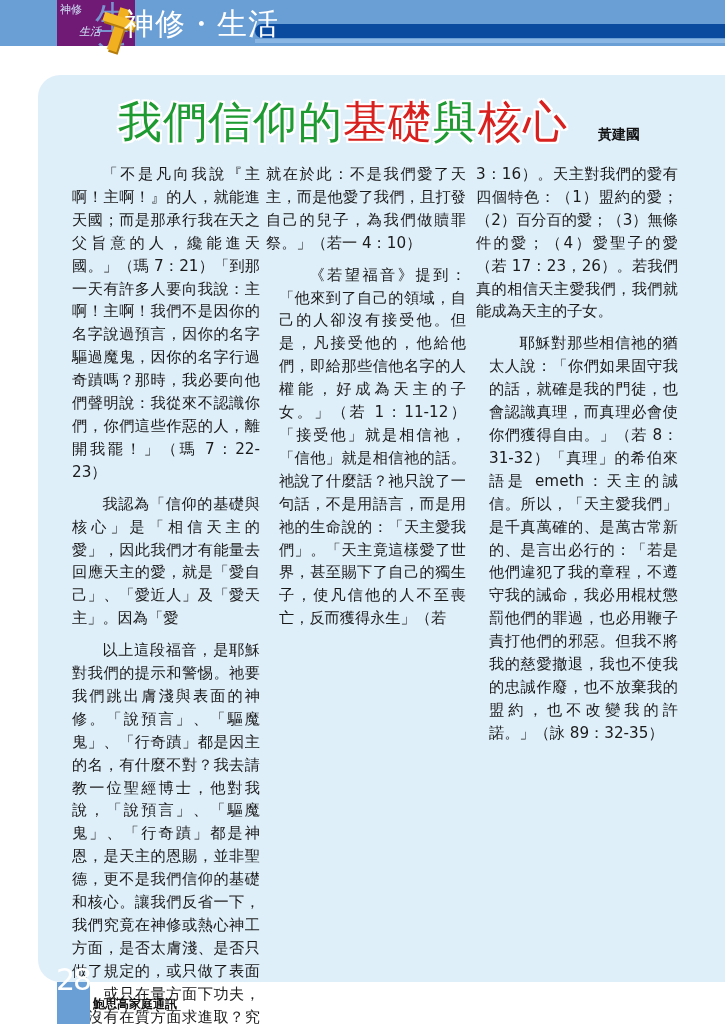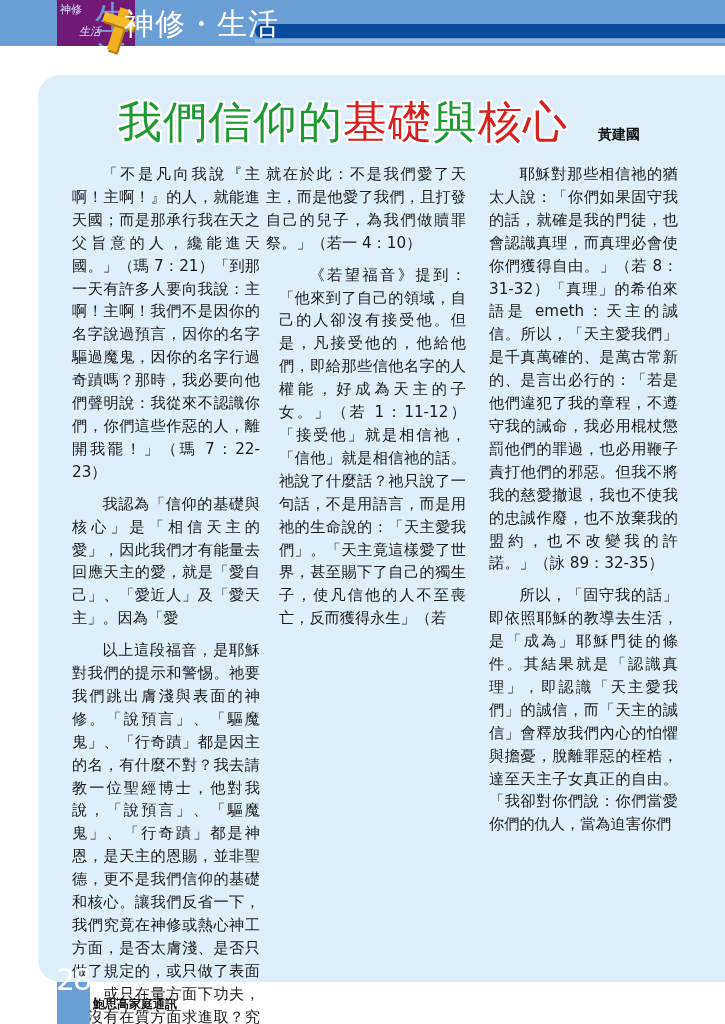--- a/index.html
+++ b/index.html
@@ -73,19 +73,19 @@
 <div class="col col1">
   <p class="indent">「不是凡向我說『主啊！主啊！』的人，就能進天國；而是那承行我在天之父旨意的人，纔能進天國。」（瑪 7：21）「到那一天有許多人要向我說：主啊！主啊！我們不是因你的名字說過預言，因你的名字驅過魔鬼，因你的名字行過奇蹟嗎？那時，我必要向他們聲明說：我從來不認識你們，你們這些作惡的人，離開我罷！」（瑪 7：22-23）</p>
   <p class="indent">我認為「信仰的基礎與核心」是「相信天主的愛」，因此我們才有能量去回應天主的愛，就是「愛自己」、「愛近人」及「愛天主」。因為「愛</p>
   <p class="indent">以上這段福音，是耶穌對我們的提示和警惕。祂要我們跳出膚淺與表面的神修。「說預言」、「驅魔鬼」、「行奇蹟」都是因主的名，有什麼不對？我去請教一位聖經博士，他對我說，「說預言」、「驅魔鬼」、「行奇蹟」都是神恩，是天主的恩賜，並非聖德，更不是我們信仰的基礎和核心。讓我們反省一下，我們究竟在神修或熱心神工方面，是否太膚淺、是否只做了規定的，或只做了表面的，或只在量方面下功夫，而沒有在質方面求進取？究竟我們信仰的基礎與核心是什麼？</p>
 </div>
 <div class="col col2">
   <p class="noindent">就在於此：不是我們愛了天主，而是他愛了我們，且打發自己的兒子，為我們做贖罪祭。」（若一 4：10）</p>
   <p class="indent">《若望福音》提到：「他來到了自己的領域，自己的人卻沒有接受他。但是，凡接受他的，他給他們，即給那些信他名字的人權能，好成為天主的子女。」（若 1：11-12）「接受他」就是相信祂，「信他」就是相信祂的話。祂說了什麼話？祂只說了一句話，不是用語言，而是用祂的生命說的：「天主愛我們」。「天主竟這樣愛了世界，甚至賜下了自己的獨生子，使凡信他的人不至喪亡，反而獲得永生」（若</p>
 </div>
 <div class="col col3">
+  <p class="noindent">3：16）。天主對我們的愛有四個特色：（1）盟約的愛；（2）百分百的愛；（3）無條件的愛；（4）愛聖子的愛（若 17：23，26）。若我們真的相信天主愛我們，我們就能成為天主的子女。</p>
   <p class="indent">耶穌對那些相信祂的猶太人說：「你們如果固守我的話，就確是我的門徒，也會認識真理，而真理必會使你們獲得自由。」（若 8：31-32）「真理」的希伯來語是 emeth：天主的誠信。所以，「天主愛我們」是千真萬確的、是萬古常新的、是言出必行的：「若是他們違犯了我的章程，不遵守我的誡命，我必用棍杖懲罰他們的罪過，也必用鞭子責打他們的邪惡。但我不將我的慈愛撤退，我也不使我的忠誠作廢，也不放棄我的盟約，也不改變我的許諾。」（詠 89：32-35）</p>
-  <p class="indent">所以，「固守我的話」即依照耶穌的教導去生活，是「成為」耶穌門徒的條件。其結果就是「認識真理」，即認識「天主愛我們」的誠信，而「天主的誠信」會釋放我們內心的怕懼與擔憂，脫離罪惡的桎梏，達至天主子女真正的自由。「我卻對你們說：你們當愛你們的仇人，當為迫害你們</p>
 </div>
 
 <div class="page-num-box"></div>
 <div class="page-num">28</div>
 <div class="pub-name">鮑思高家庭通訊</div>
 
 </body></html>

